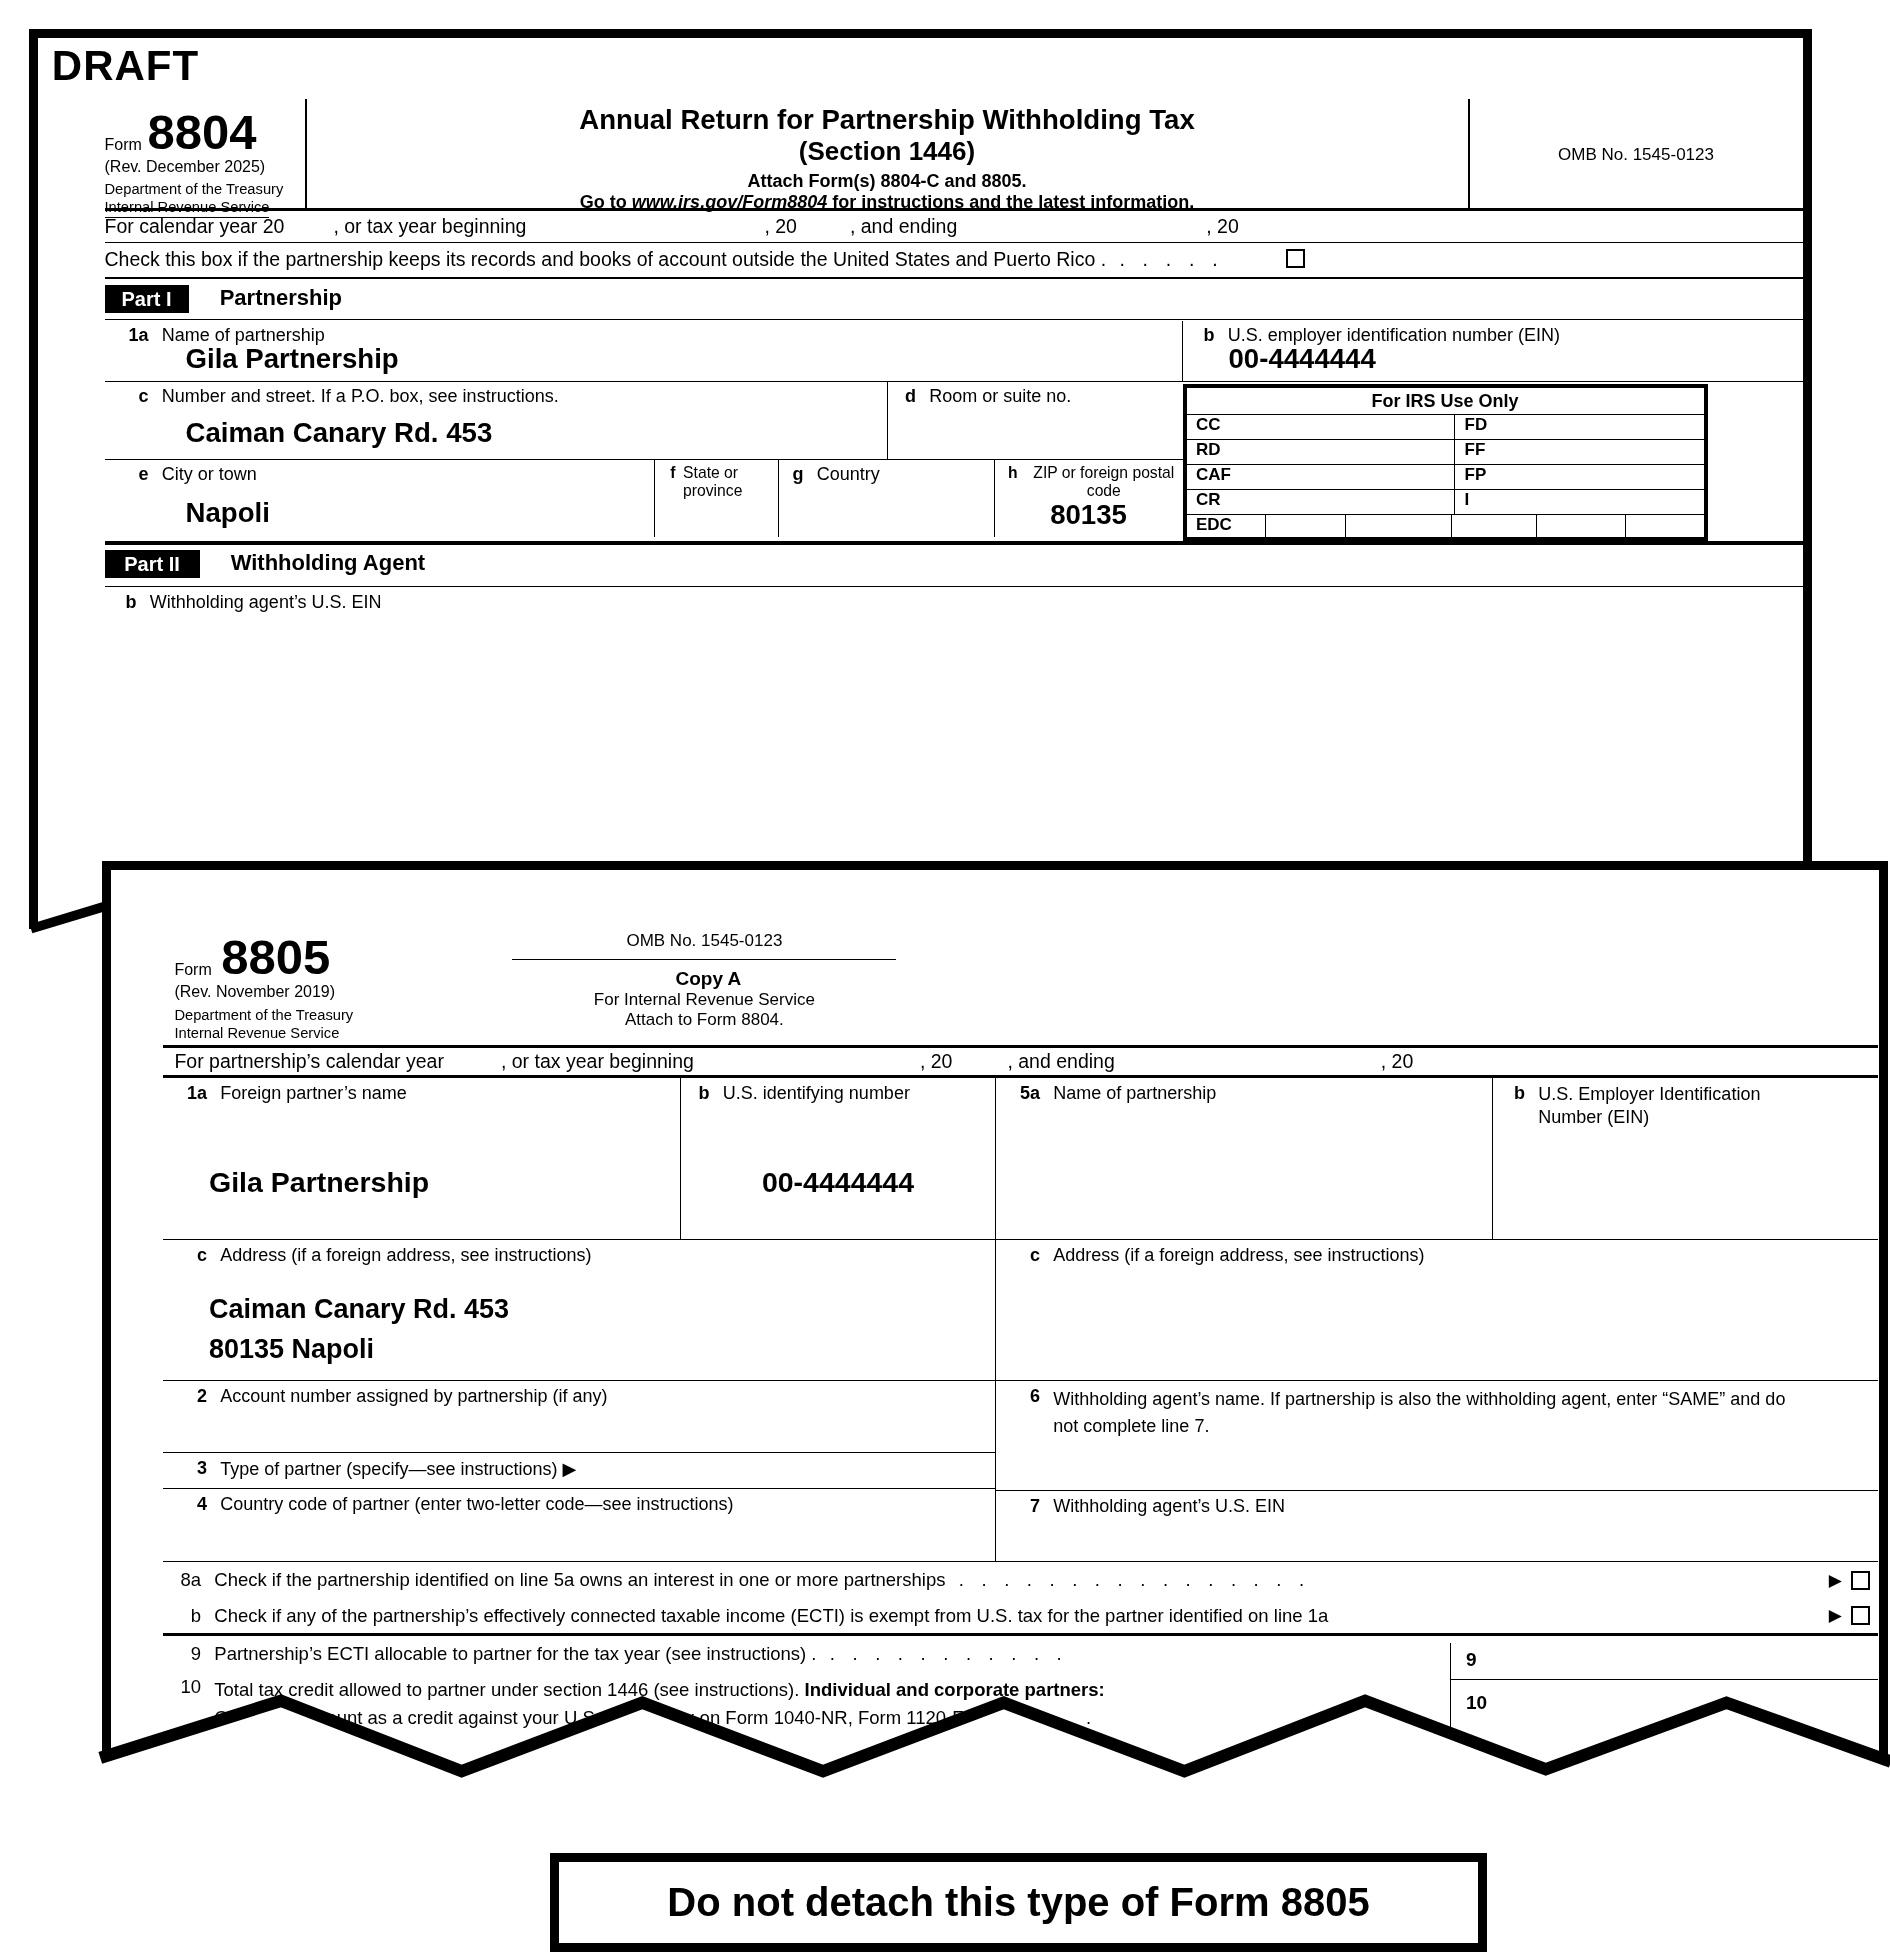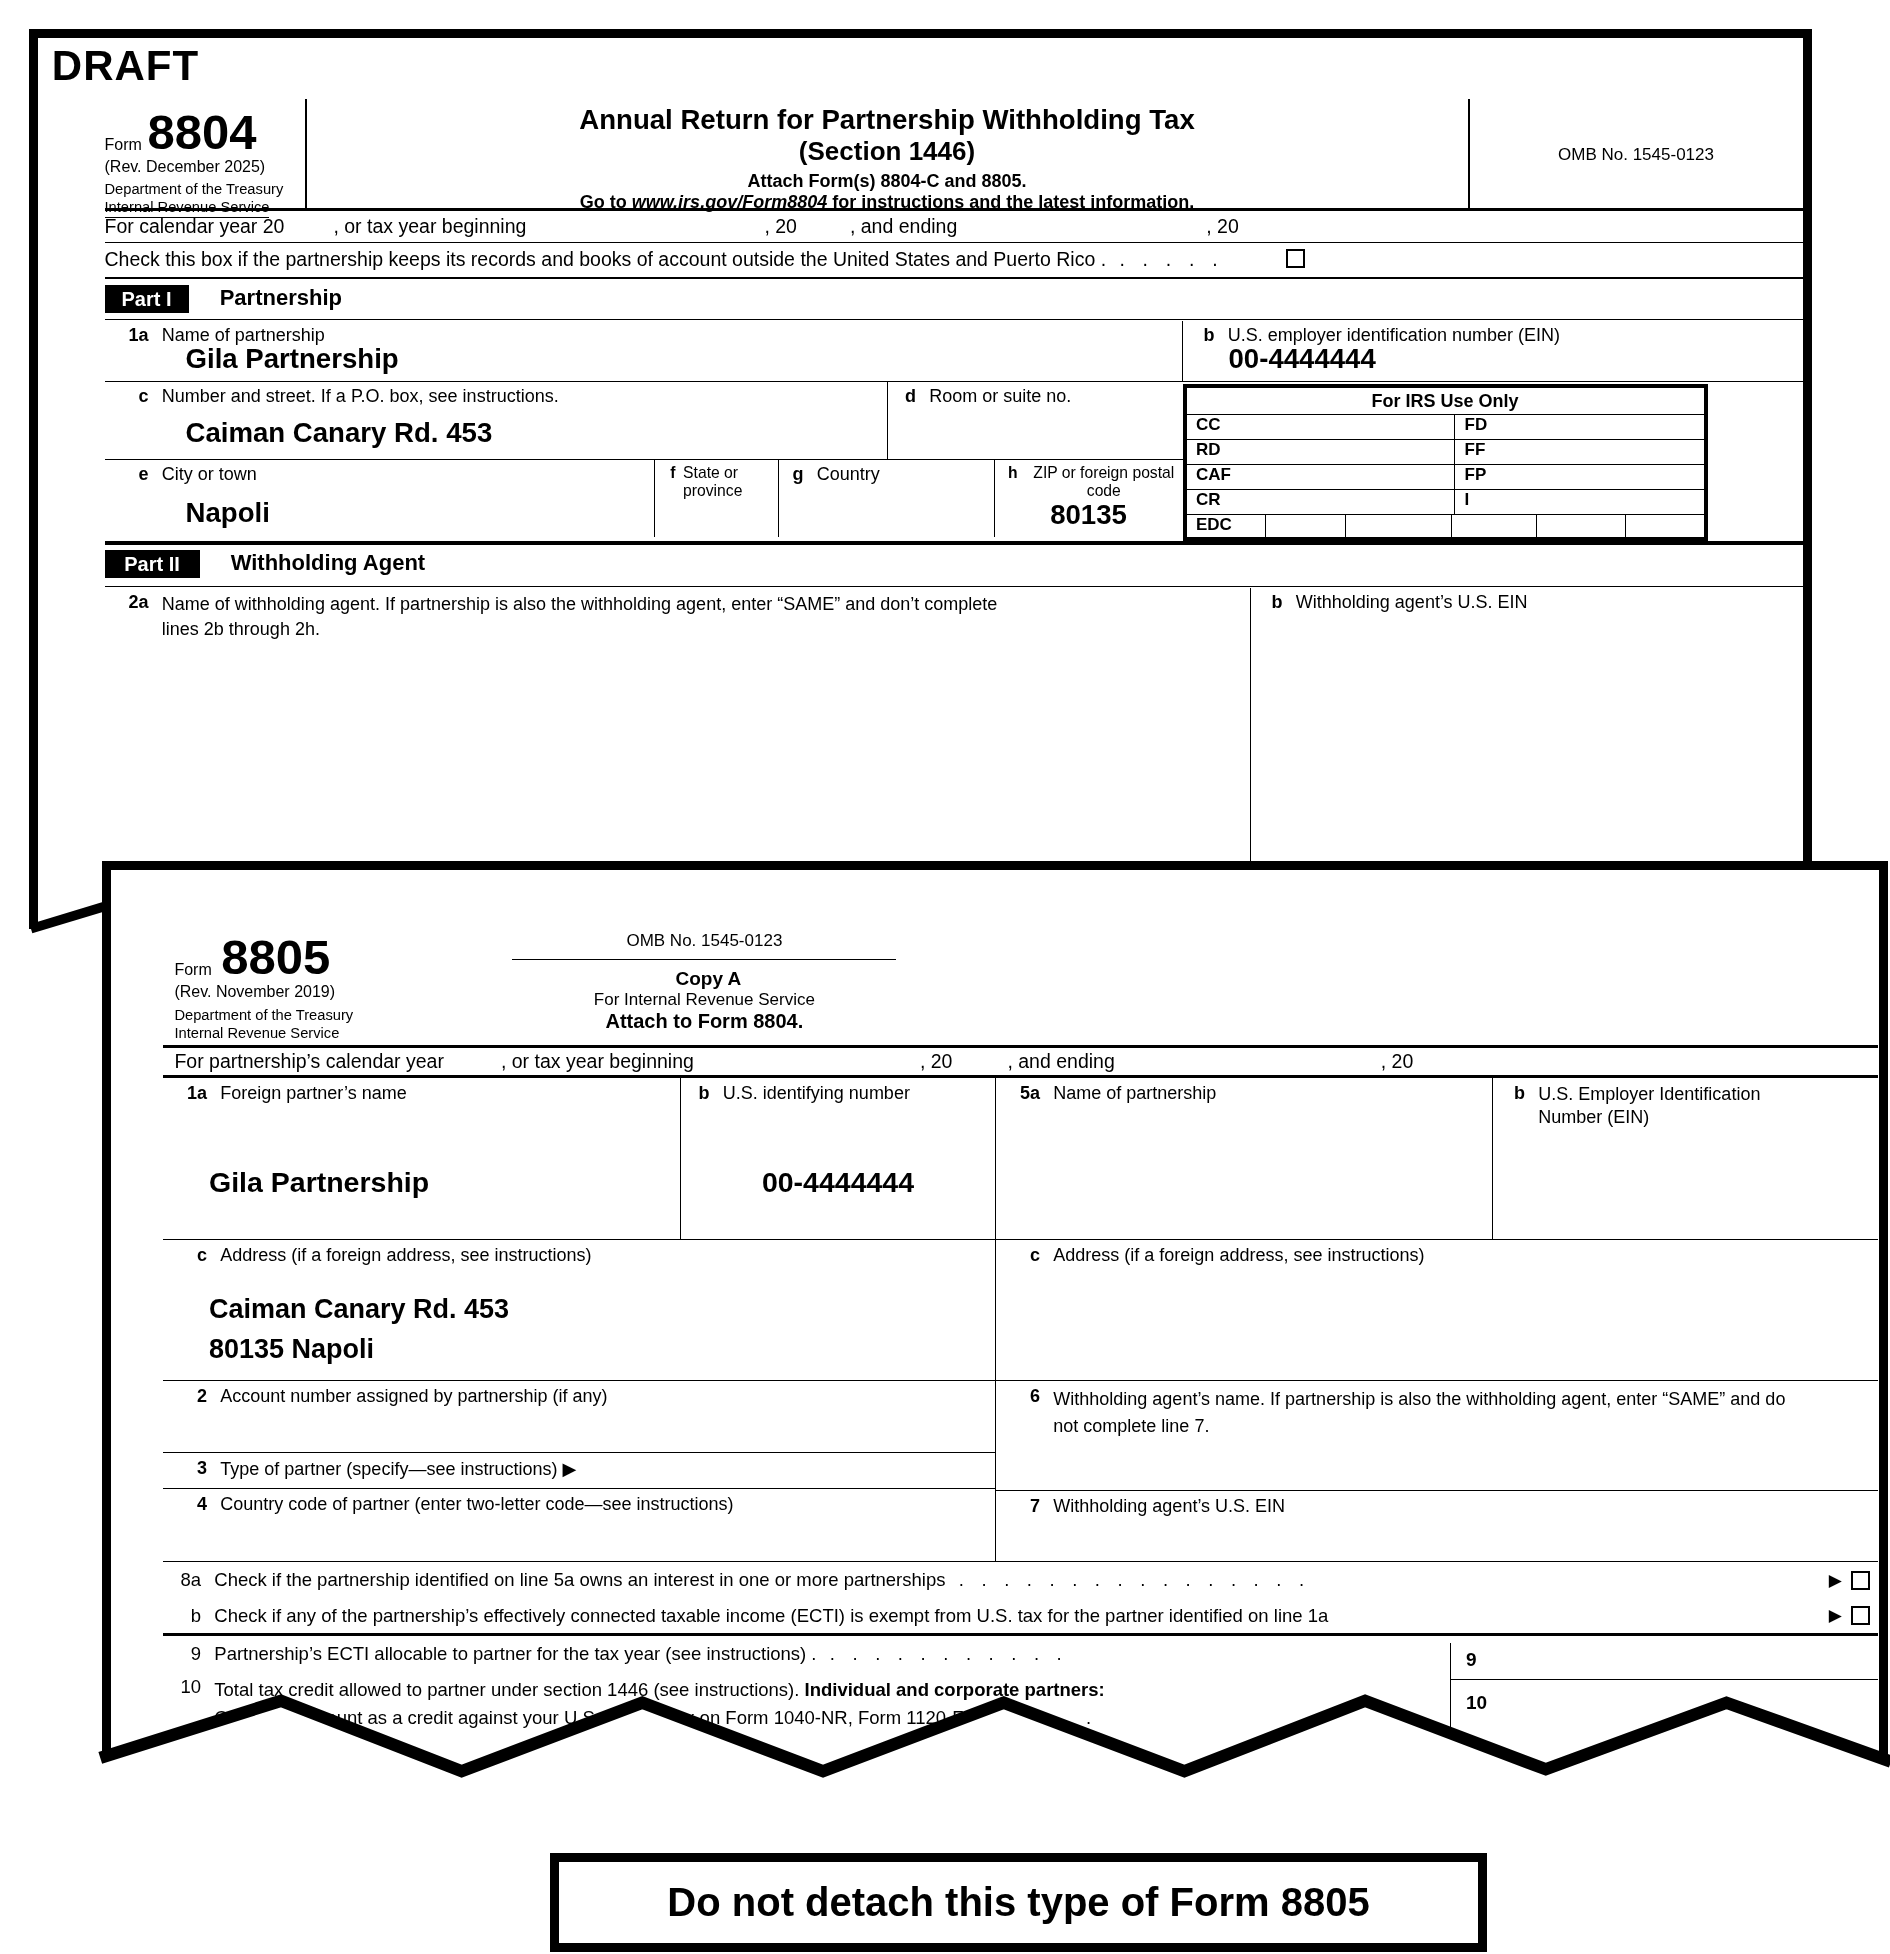--- a/index.html
+++ b/index.html
@@ -186,26 +186,20 @@
         </div>
       </div>
     </div>
 
     <div class="abs" style="left:67px;top:512px;width:1698px;height:36px;border-bottom:1.9px solid #000;">
       <span class="chip" style="width:95px;">Part II</span>
       <span style="font-size:22px;font-weight:bold;margin-left:27px;vertical-align:top;">Withholding Agent</span>
     </div>
 
     <div class="flex abs" style="left:67px;top:550px;width:1698px;height:323px;">
-      <div class="cell brd-r2" style="flex:0 0 1146px;">
-        <div class="cl" style="width:932px;">
-            <span class="n">2a</span>
-            <span class="t" style="line-height:1.35;">Name of withholding agent. If partnership is also the withholding agent, enter “SAME” and don’t complete lines 2b through 2h.</span>
-          </div>
-      </div>
       <div class="cell" style="flex:1;">
         <div class="cl">
             <span class="n" style="width:32px;flex:0 0 32px;">b</span>
             <span class="t">Withholding agent’s U.S. EIN</span>
           </div>
       </div>
     </div>
   </div>
 
   <svg class="abs" style="left:21px;top:889px;z-index:1;" width="105" height="52" viewBox="0 0 110 55">
@@ -222,21 +216,21 @@
         </div>
         <div class="rev">(Rev. November 2019)</div>
         <div class="dept" style="margin-top:5.7px;">Department of the Treasury</div>
         <div class="dept">Internal Revenue Service</div>
       </div>
       <div style="flex:0 0 384px;">
         <div style="height:38px;line-height:38px;text-align:center;font-size:17px;border-bottom:1.9px solid #000;box-sizing:border-box;">OMB No. 1545-0123</div>
         <div style="text-align:center;padding-top:7.6px;">
           <div style="font-size:19px;font-weight:bold;margin-left:8px;">Copy A</div>
           <div style="font-size:17px;">For Internal Revenue Service</div>
-          <div style="font-size:20px;font-weight:bold;">Attach to Form 8804.</div>
+          <div style="font-size:17px;font-weight:normal;">Attach to Form 8804.</div>
         </div>
       </div>
     </div>
 
     <div class="calrow abs" style="left:52px;top:178px;width:1715px;height:30px;border-bottom:3.8px solid #000;">
       <span style="padding-left:11.4px;">For partnership’s calendar year</span>
         <span class="gap" style="width:57px;"></span>
       <span>, or tax year beginning</span>
         <span class="gap" style="width:226px;"></span>
       <span>, 20</span>

